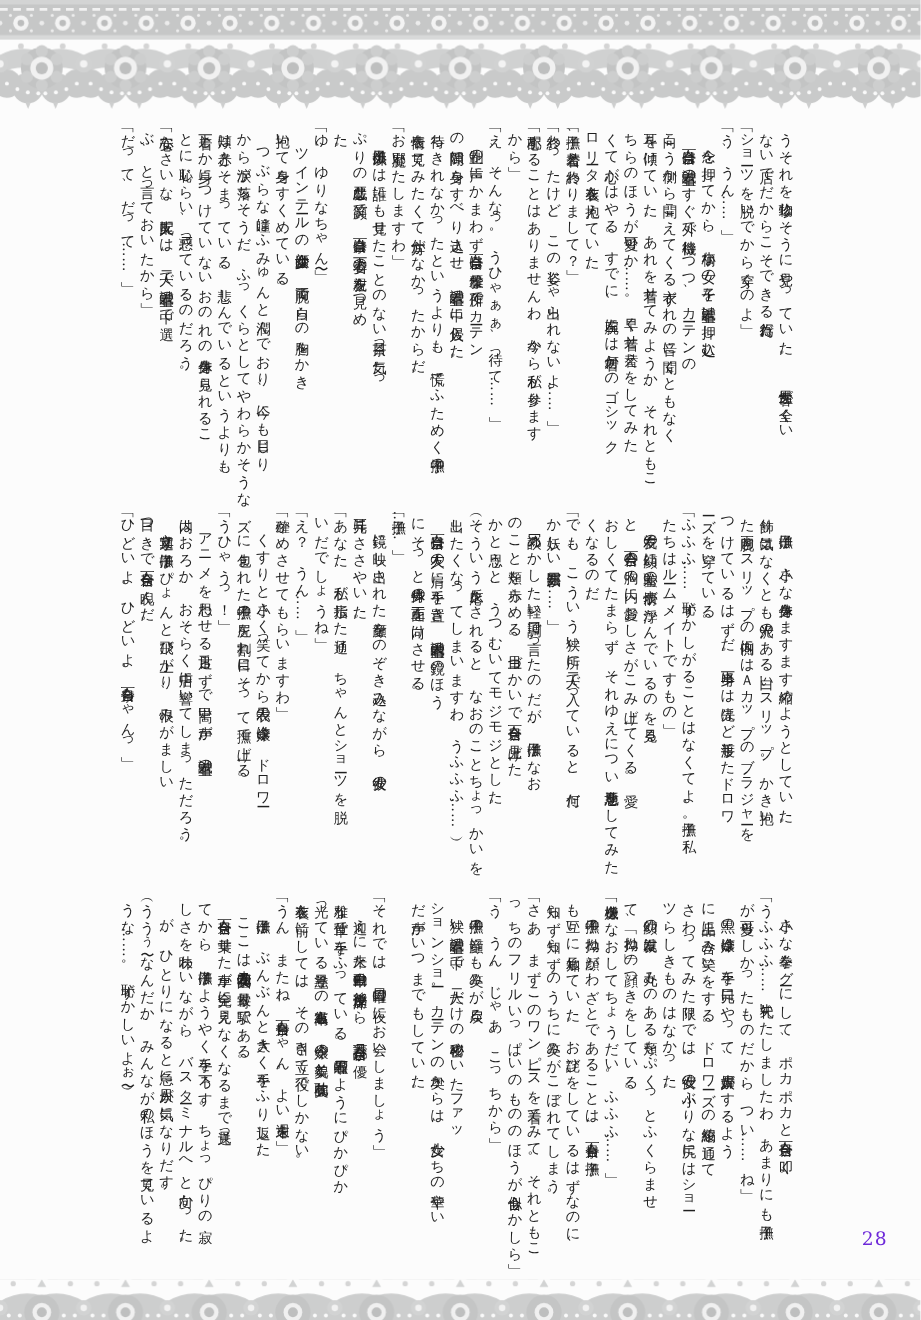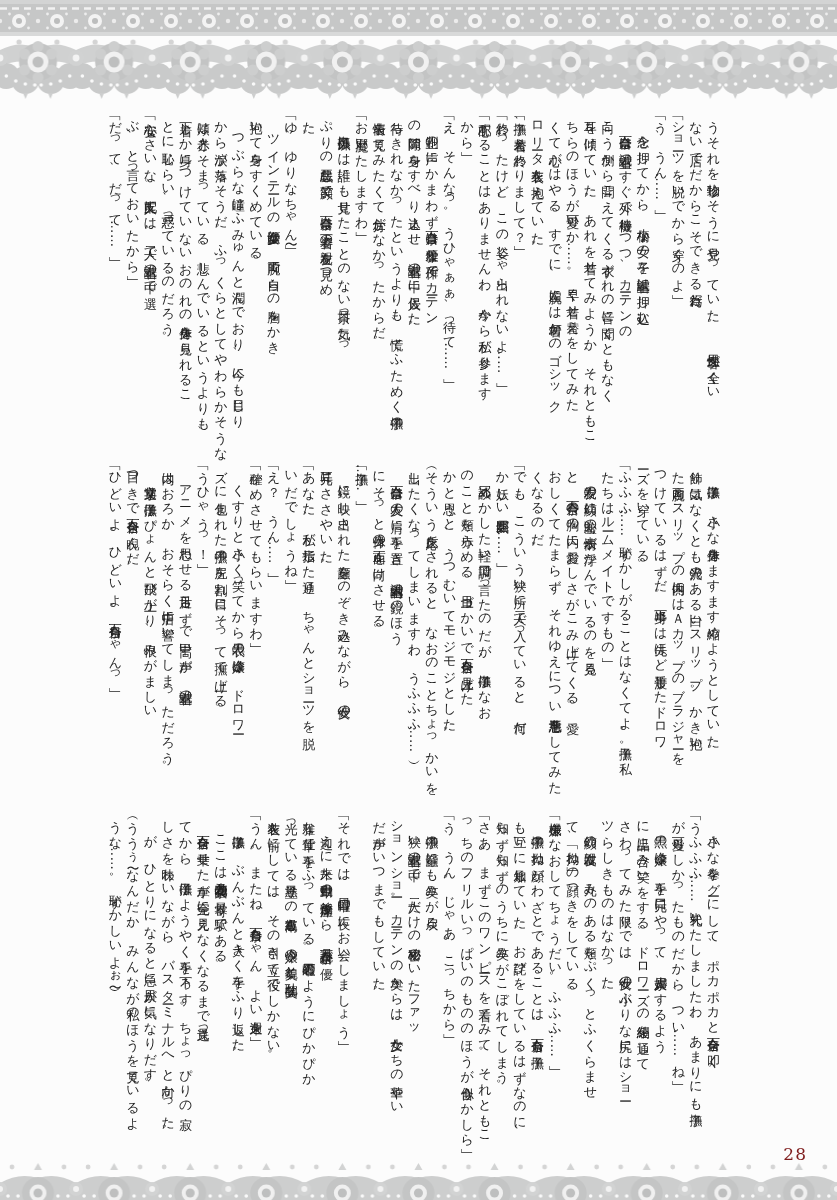--- a/index.html
+++ b/index.html
@@ -34,23 +34,23 @@
   }
   .band p.tcol {
     margin: 0; padding: 0;
     line-height: 17.6px;        
     letter-spacing: 0.7px;      
     white-space: nowrap;
     text-align: left;
   }
   .page-number {
     position: absolute;
-    top: 1144px; right: 30px;
+    top: 1117px; right: 30px;
     font-size: 17px;
-    color: #7f1d1d;
+    color: #6d28d9;
     letter-spacing: 1px;
   }
 </style>
 </head>
 <body>
 
 <div class="page">
 
   <svg class="lace-top" width="837" height="100" viewBox="0 0 837 100" aria-hidden="true">
     <defs>

